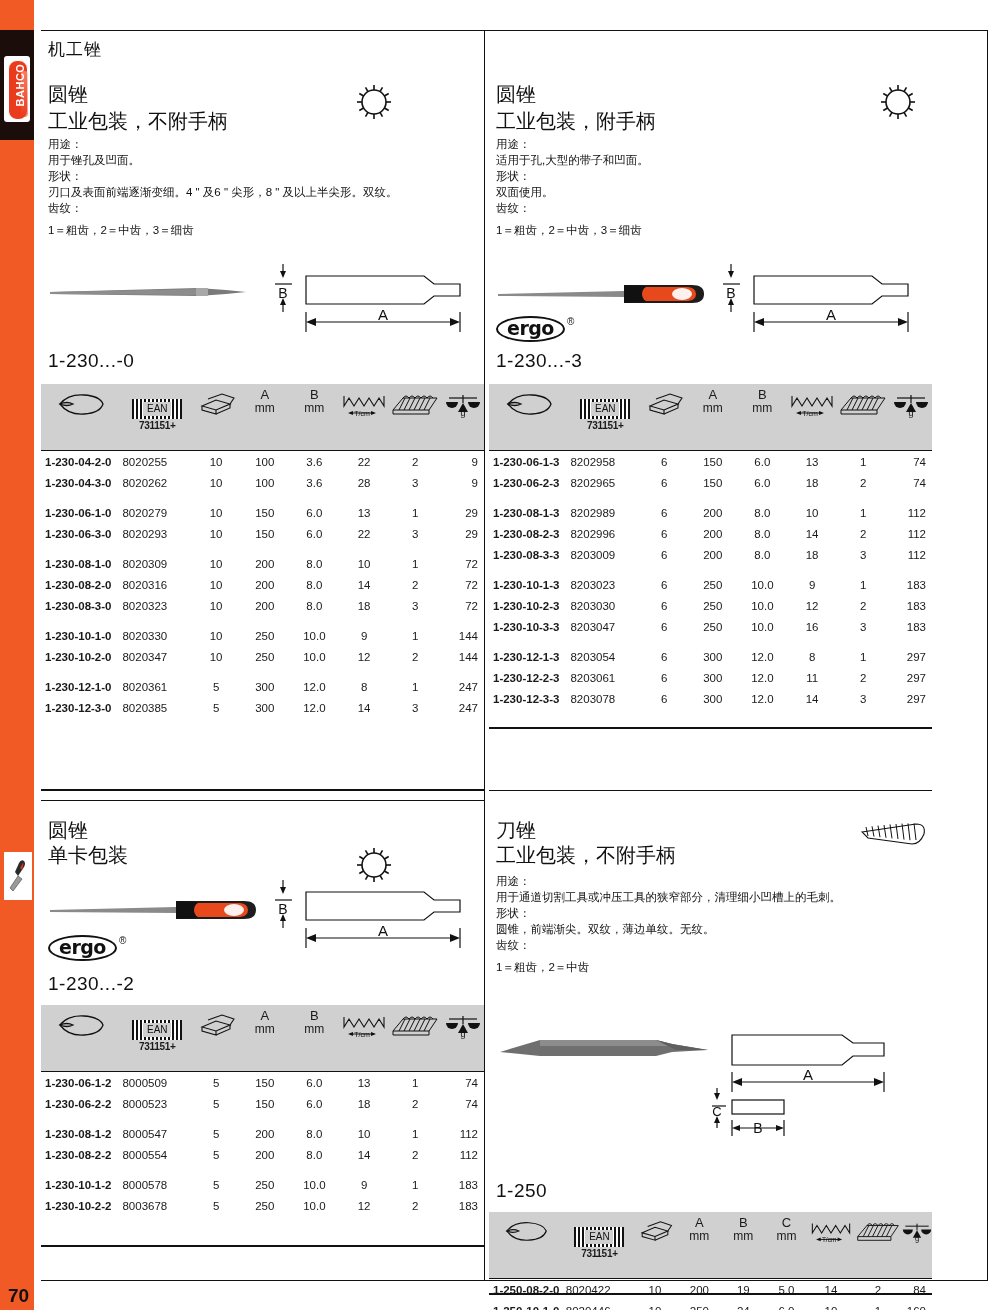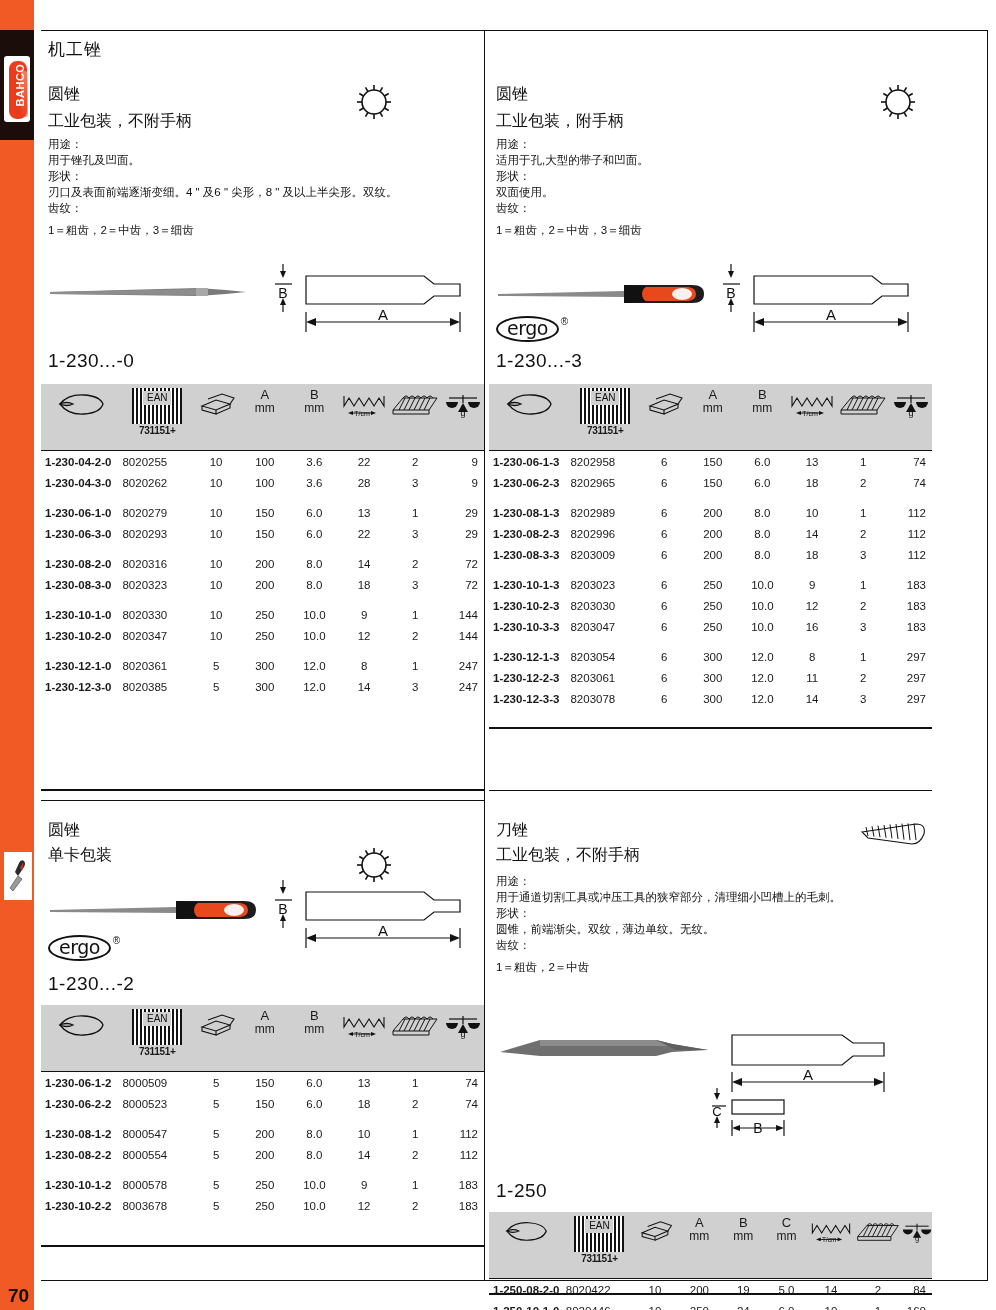--- a/index.html
+++ b/index.html
@@ -29,28 +29,28 @@
   .rule-bottom{position:absolute;left:41px;top:1280px;width:947px;height:1px;background:#111;}
   .vline-center{position:absolute;left:484px;top:30px;width:1px;height:1251px;background:#111;}
   .vline-right{position:absolute;left:987px;top:30px;width:1px;height:1251px;background:#111;}
   .hline-left-mid{position:absolute;left:41px;top:800px;width:443px;height:1px;background:#111;}
   .hline-right-mid{position:absolute;left:489px;top:790px;width:443px;height:1px;background:#111;}
 
   
   .colL{position:absolute;left:48px;}
   .colR{position:absolute;left:496px;}
   .maintitle{font-size:17px;font-weight:normal;color:#111;letter-spacing:1px;}
-  .h3{font-size:16px;color:#111;line-height:24px;}
+  .h3{font-size:20px;color:#111;line-height:24px;}
   .body{font-size:11.5px;color:#111;line-height:16px;}
   .partcode{font-size:19px;color:#111;letter-spacing:.5px;}
 
   
   .ergo{position:absolute;font-size:0;}
   .ergo .oval{display:inline-block;border:2px solid #111;border-radius:50%/50%;
-              padding:0px 9px 1px 9px;font-size:19px;font-weight:normal;
+              padding:0px 9px 1px 9px;font-size:19px;font-weight:bold;
               font-family:"DejaVu Sans",sans-serif;letter-spacing:-.5px;line-height:21px;
               color:#111;}
   .ergo .reg{display:inline-block;font-size:10px;vertical-align:top;margin-left:2px;color:#111;}
 
   
   table.spec{border-collapse:collapse;position:absolute;font-size:11.5px;}
   table.spec th{background:#d0d0d0;height:52px;vertical-align:top;padding:4px 0 0 0;
                 font-weight:normal;font-size:12px;}
   table.spec thead tr.hdrspacer th{height:10px;background:#d0d0d0;padding:0;}
   table.spec td{padding:2px 0;height:17px;}
@@ -60,22 +60,22 @@
   .c-w{text-align:right;padding-right:6px !important;}
   tr.gap td{height:9px;padding:0;}
   tr.firstrow td{border-top:1.5px solid #111;}
   .tbl-end{position:absolute;height:1.5px;background:#111;}
 
   .unit{display:block;font-size:12px;line-height:13px;text-align:center;}
   .letter{display:block;font-size:13px;line-height:14px;text-align:center;}
 
   
   .ean-ic{position:relative;width:50px;margin:0 auto;}
-  .ean-bars{height:36px;width:50px;background:
-      repeating-linear-gradient(90deg,#111 0 2px,#fff 2px 4px);position:relative;}
+  .ean-bars{height:20px;width:50px;background:
+      repeating-linear-gradient(90deg,#111 0 2px,#fff 2px 4px);position:relative;margin-top:11px;}
   .ean-word{position:absolute;left:11px;top:3px;width:28px;height:14px;background:#cfcfcf;
             font-size:10px;line-height:14px;text-align:center;color:#111;
             font-family:"Liberation Sans",sans-serif;}
   .ean-num{font-size:10px;font-weight:bold;text-align:center;margin-top:1px;letter-spacing:-.3px;}
 
   
   .diagram{position:absolute;}
   .photo{position:absolute;}
 
   .sunicon{position:absolute;}
@@ -282,20 +282,30 @@
         <td class="c-ean">8020293</td>
         <td class="c-n">10</td>
         <td class="c-n">150</td>
         <td class="c-n">6.0</td>
         <td class="c-n">22</td>
         <td class="c-n">3</td>
         <td class="c-w">29</td>
       </tr>
       <tr class="gap">
         <td colspan="8"></td>
+      </tr>
+      <tr>
+        <td class="c-code">1-230-08-1-0</td>
+        <td class="c-ean">8020309</td>
+        <td class="c-n">10</td>
+        <td class="c-n">200</td>
+        <td class="c-n">8.0</td>
+        <td class="c-n">10</td>
+        <td class="c-n">1</td>
+        <td class="c-w">72</td>
       </tr>
       <tr>
         <td class="c-code">1-230-08-2-0</td>
         <td class="c-ean">8020316</td>
         <td class="c-n">10</td>
         <td class="c-n">200</td>
         <td class="c-n">8.0</td>
         <td class="c-n">14</td>
         <td class="c-n">2</td>
         <td class="c-w">72</td>

